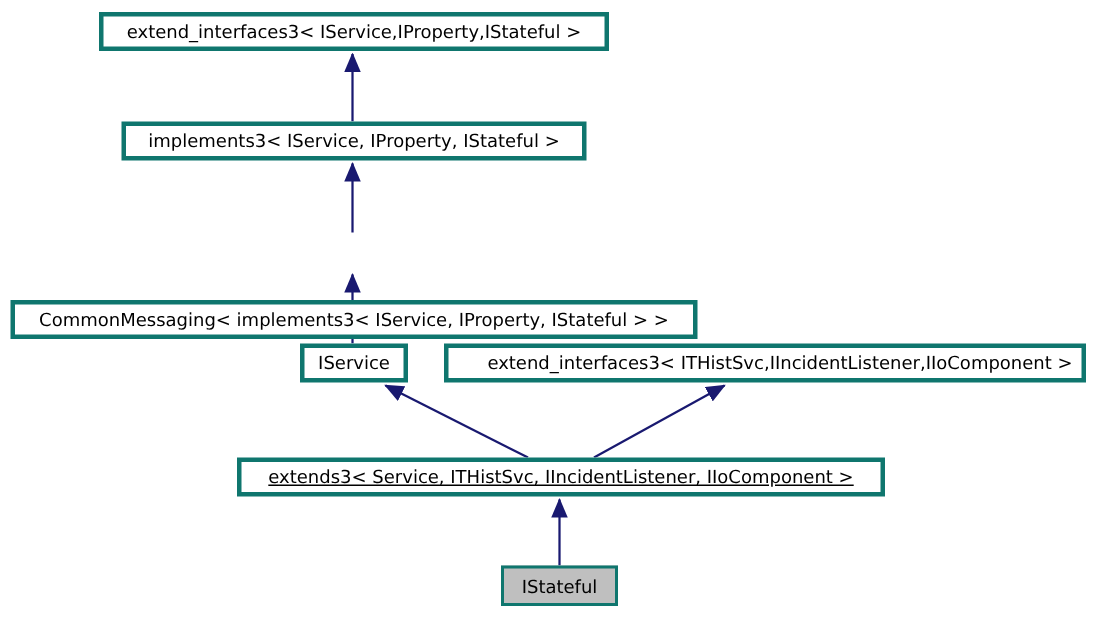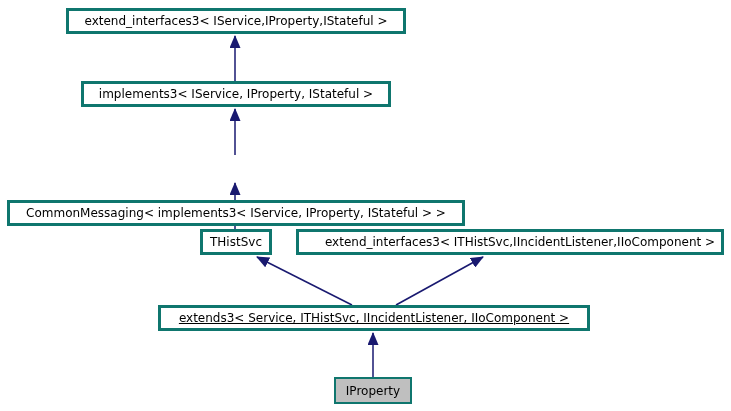--- a/index.html
+++ b/index.html
@@ -71,21 +71,21 @@
       <line x1="373" y1="377" x2="373" y2="333" marker-end="url(#arrowhead)"></line>
     </g>
   </svg>
 
   <div class="node" id="n-extend-top">extend_interfaces3&lt; IService,IProperty,IStateful &gt;</div>
 
   <div class="node" id="n-implements3">implements3&lt; IService, IProperty, IStateful &gt;</div>
 
   <div class="node" id="n-commonmessaging">CommonMessaging&lt; implements3&lt; IService, IProperty, IStateful &gt; &gt;</div>
 
-  <div class="node" id="n-service">THistSvc</div>
+  <div class="node" id="n-service">IService</div>
 
   <div class="node" id="n-extend-right">extend_interfaces3&lt; ITHistSvc,IIncidentListener,IIoComponent &gt;</div>
 
   <div class="node" id="n-extends3">extends3&lt; Service, ITHistSvc, IIncidentListener, IIoComponent &gt;</div>
 
-  <div class="node current" id="n-thistsvc">IProperty</div>
+  <div class="node current" id="n-thistsvc">IStateful</div>
 
 </div>
 
 </body></html>

